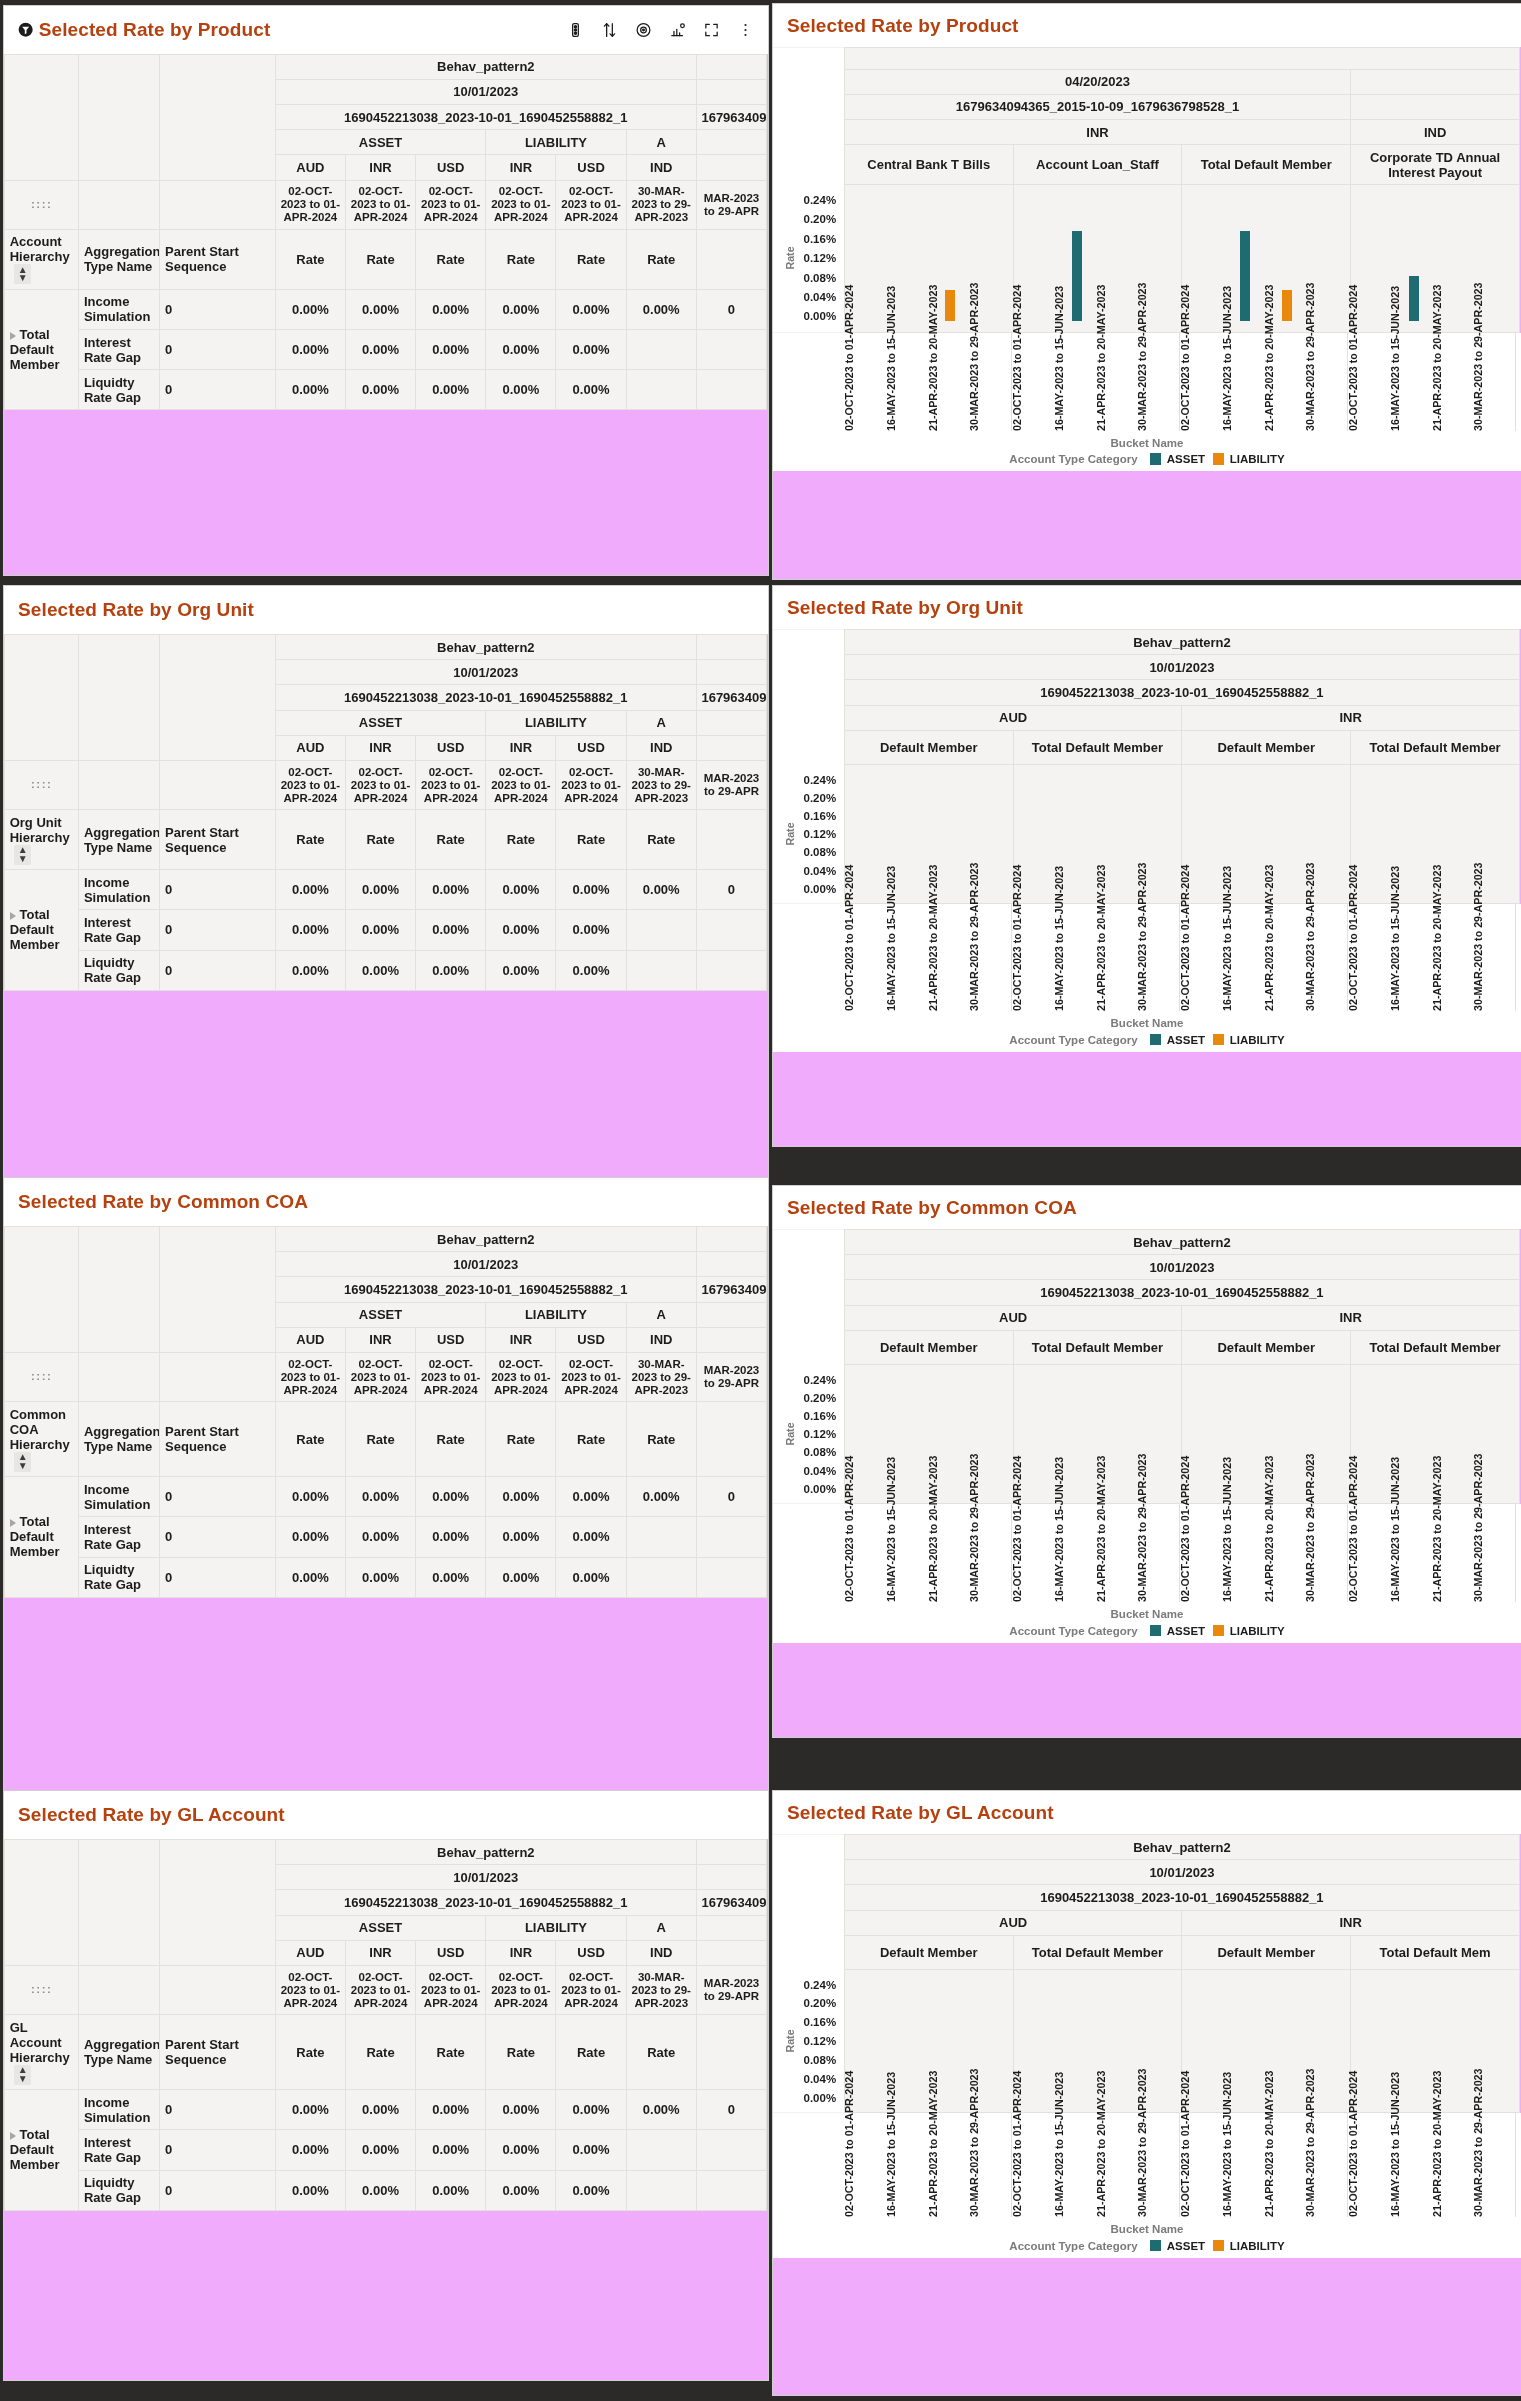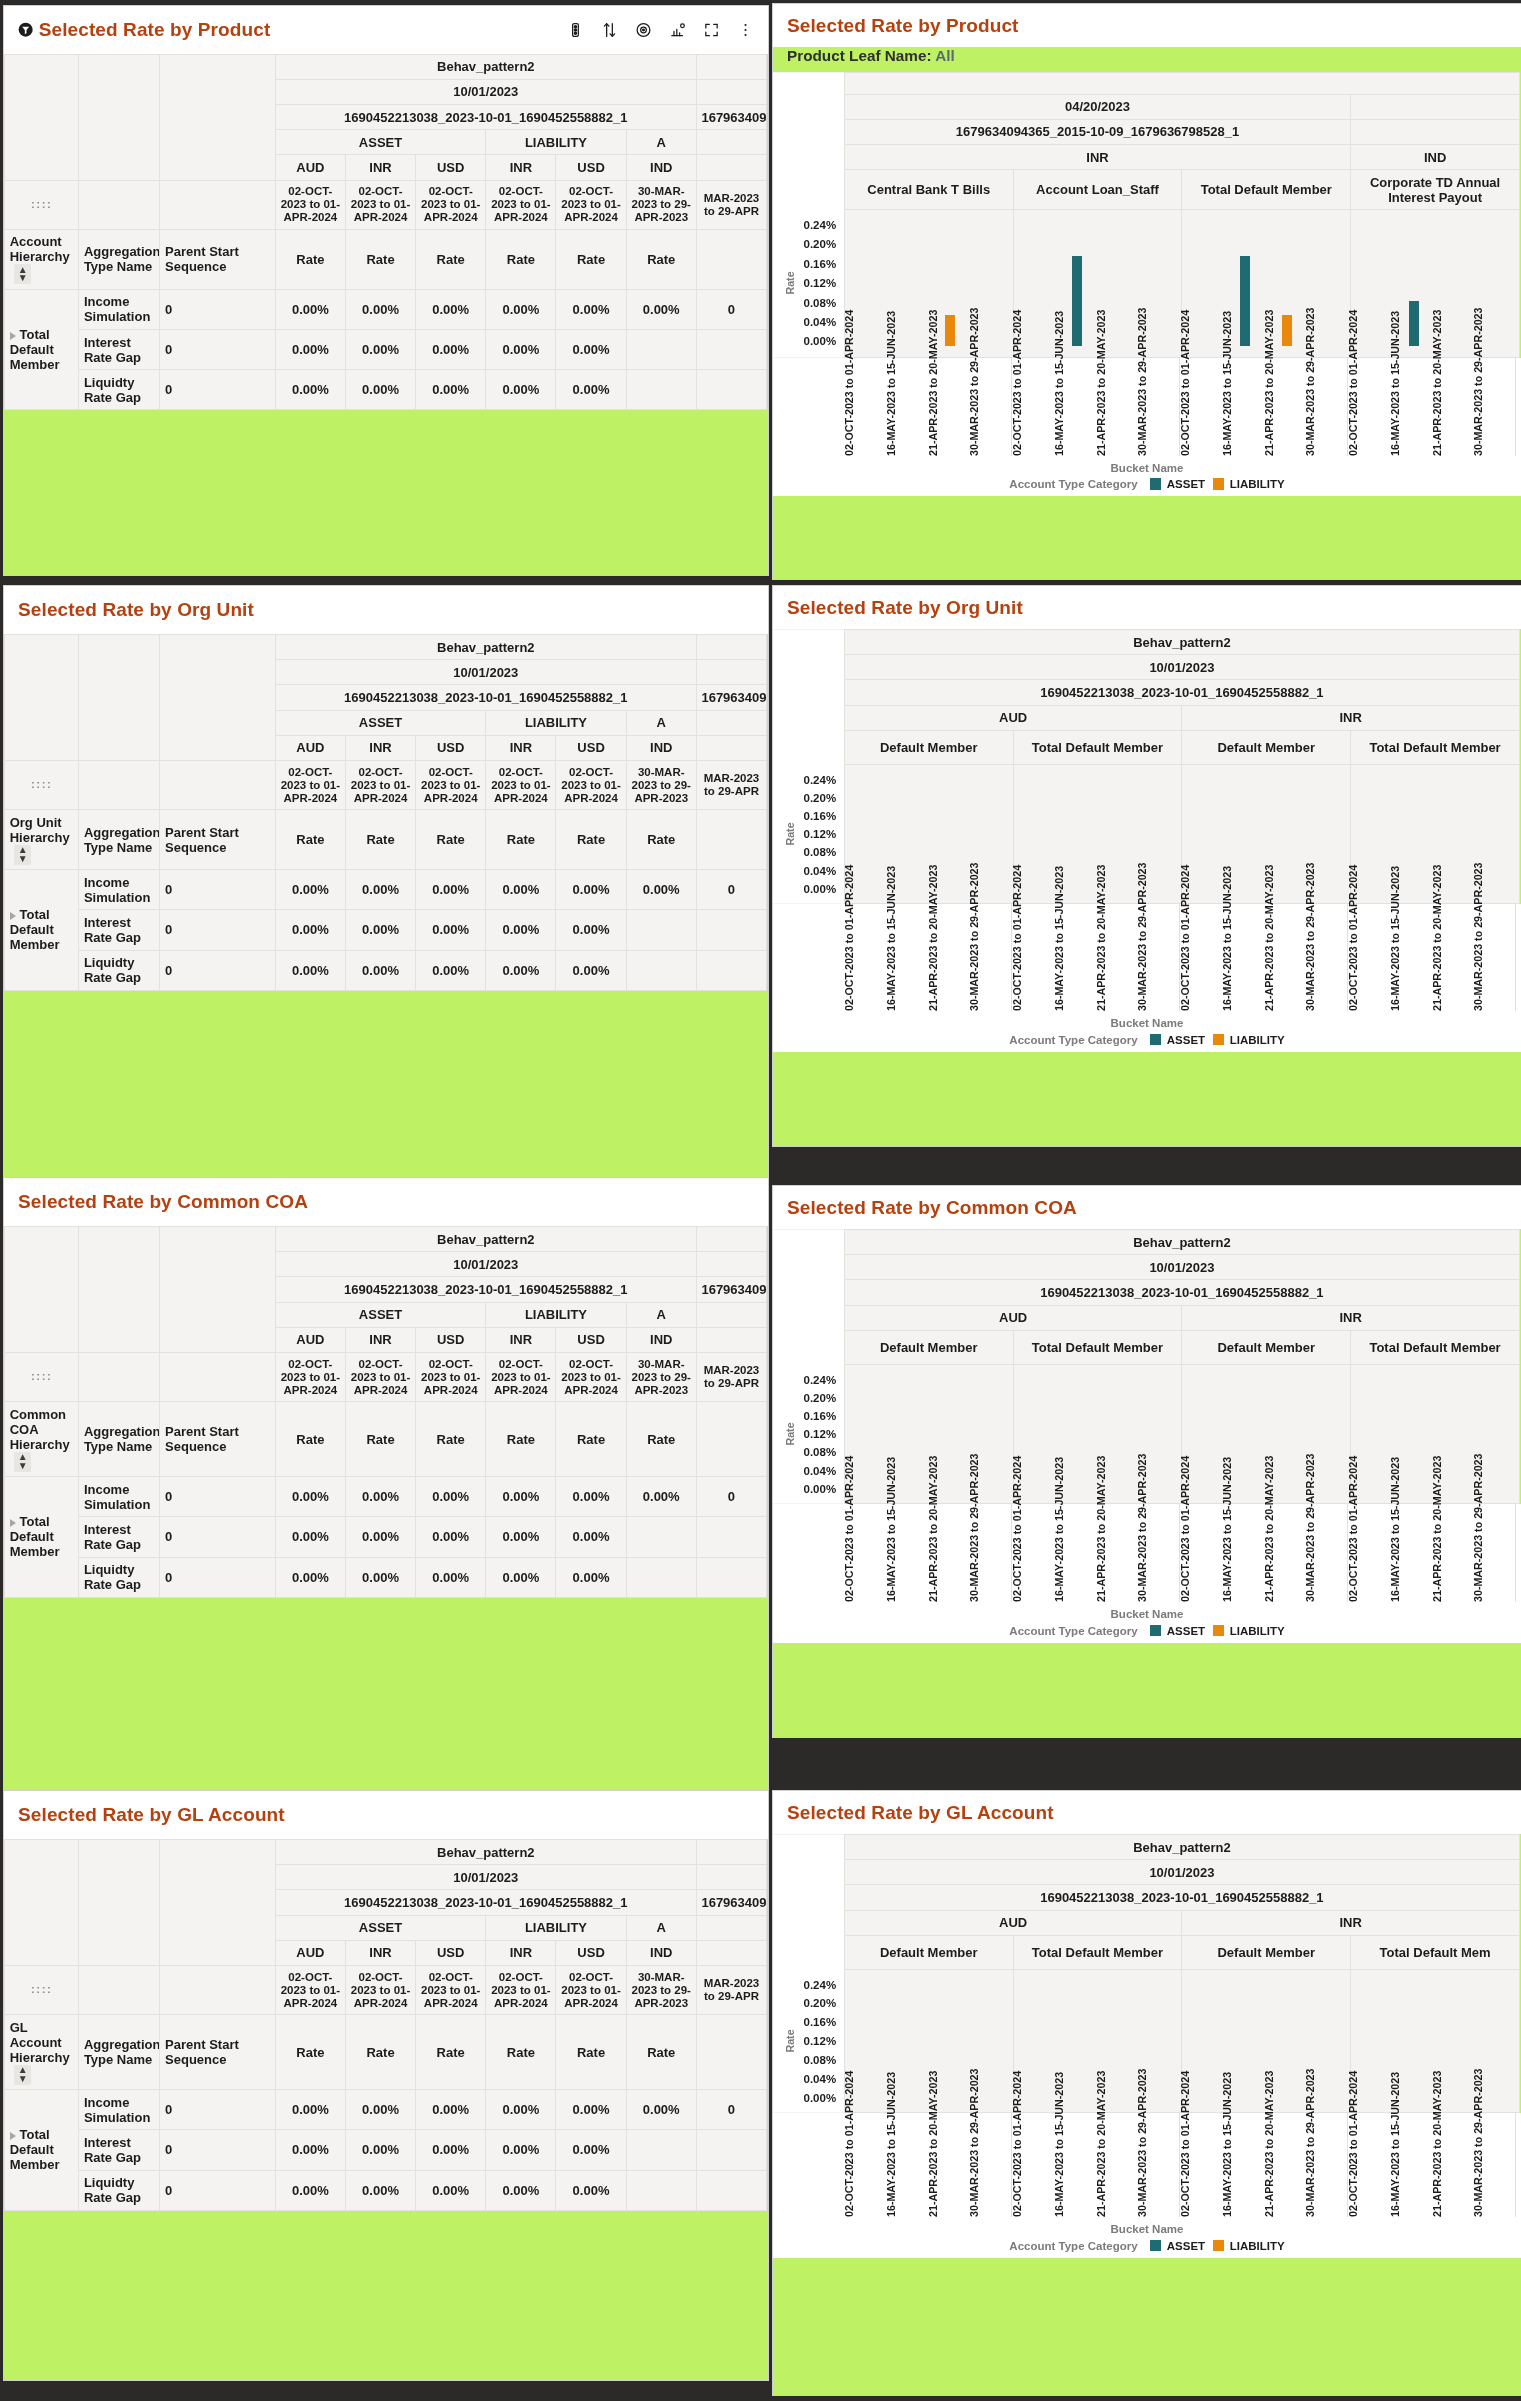--- a/index.html
+++ b/index.html
@@ -15,21 +15,21 @@
     overflow: hidden;
   }
   .page {
     position: absolute; inset: 0;
     background: #2b2a28;
   }
 
   
   .panel {
     position: absolute;
-    background: #bef264;
+    background: #f0abfc;
     overflow: hidden;
     border: 0.8px solid #cfcfcf;
   }
   .panel-head {
     height: 48px;
     display: flex;
     align-items: center;
     padding: 0 17px 0 14px;
     background: #fff;
     position: relative;
@@ -310,21 +310,20 @@
               <td class="num"></td>
               <td class="num"></td>
             </tr>
           </tbody>
         </table>
       </div>
       <div class="panel" style="left: 772px; top: 3.1px; width: 750px; height: 577px;">
         <div class="panel-head" style="height: 43px;">
           <div class="panel-title">Selected Rate by Product</div>
         </div>
-        <div class="leaf-line"><span>Product Leaf Name: </span><span class="leaf-val">All</span></div>
         <table class="charttbl" style="width: 747px;">
           <colgroup>
             <col style="width: 71px;">
             <col style="width: 168px;">
             <col style="width: 168px;">
             <col style="width: 168px;">
             <col style="width: 168px;">
           </colgroup>
           <tbody>
             <tr>

